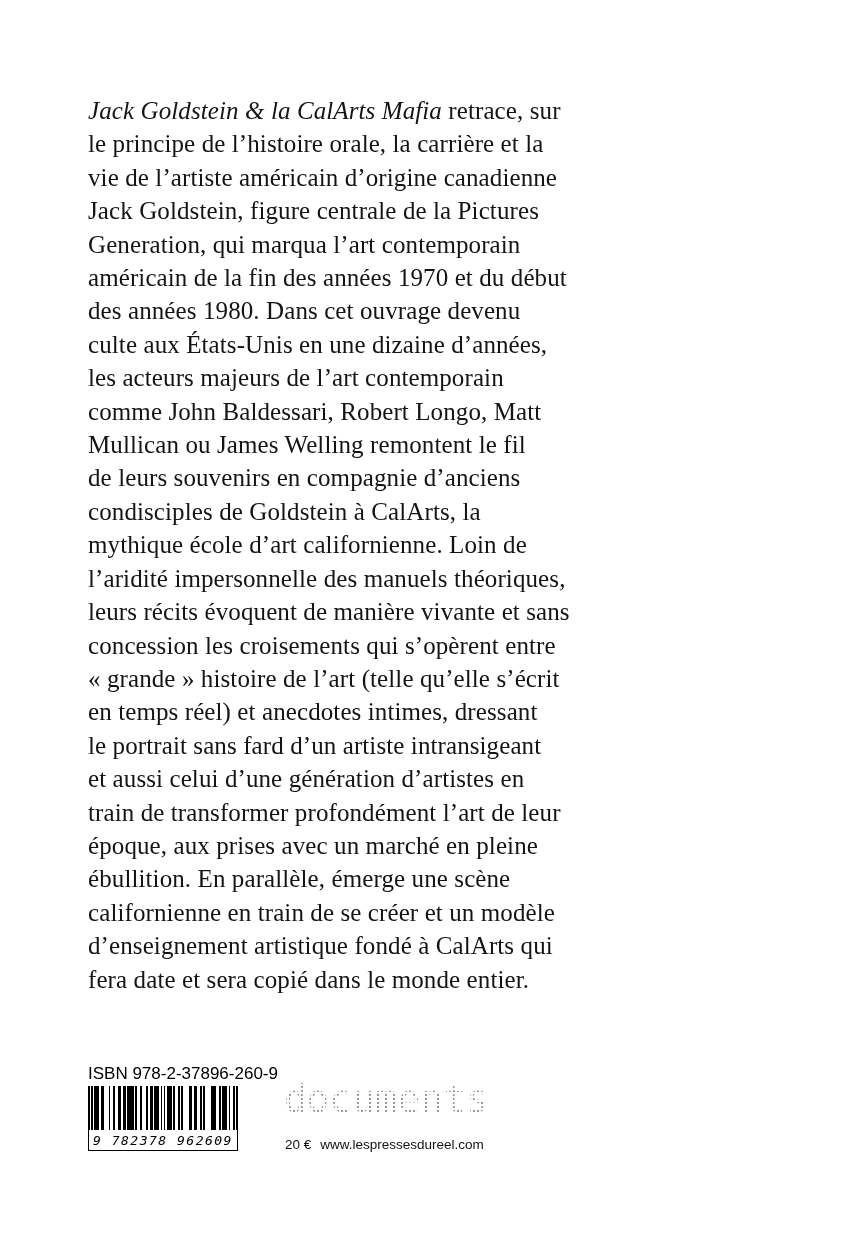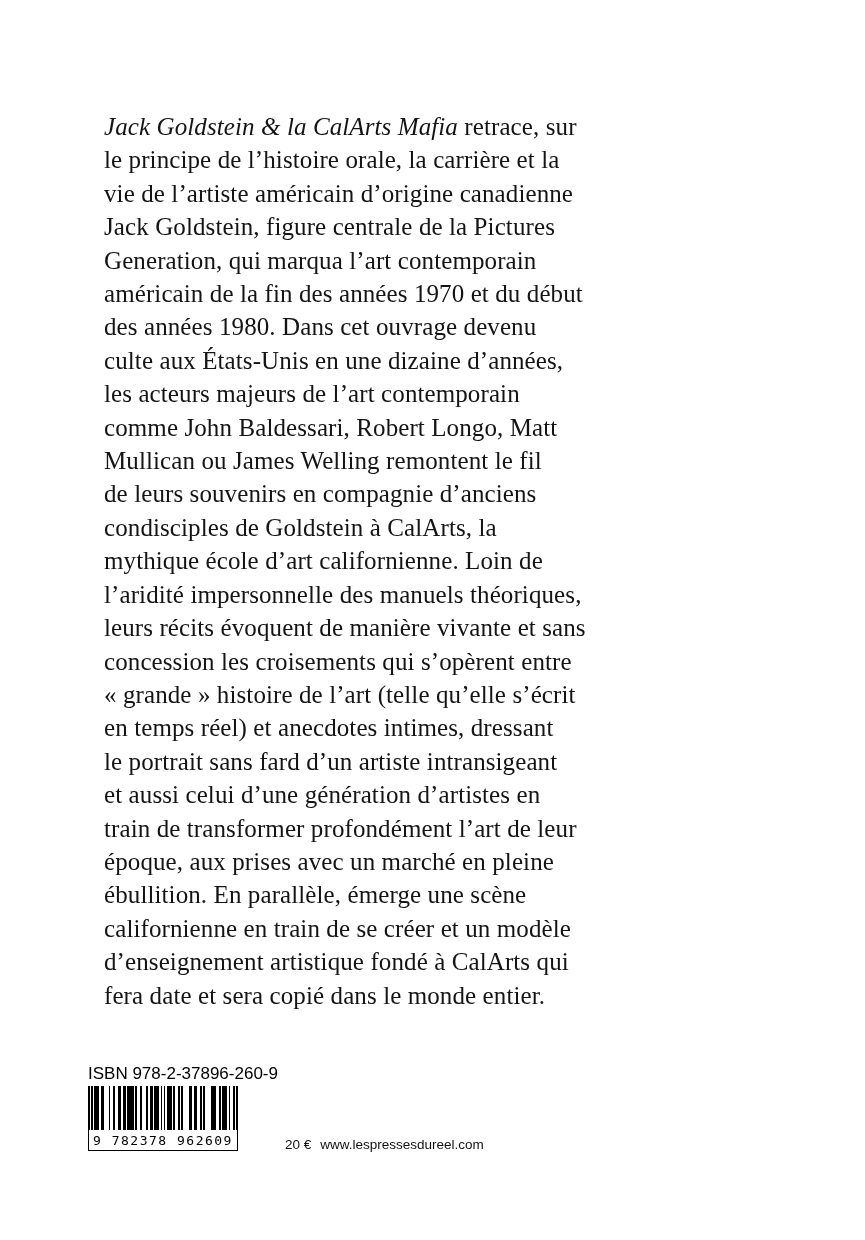--- a/index.html
+++ b/index.html
@@ -13,21 +13,21 @@
     height: 1240px;
     background: #ffffff;
     overflow: hidden;
     font-family: "Liberation Serif", serif;
   }
   .blurb {
     position: absolute;
     left: 88px;
     top: 94px;
     width: 640px;
-    margin: 16px;
+    margin: 0;
     font-size: 25px;
     line-height: 33.4px;
     color: #141414;
     letter-spacing: 0.1px;
     white-space: nowrap;
   }
   .blurb em {
     font-style: italic;
   }
   
@@ -54,20 +54,21 @@
     width: 150px;
     border: 1.5px solid #000;
     border-top: none;
     font-family: "DejaVu Sans Mono", monospace;
     font-size: 13px;
     letter-spacing: 1.5px;
     text-align: center;
     padding: 3px 0 2px 0;
     color: #000;
     white-space: nowrap;
+    font-style: italic;
   }
   
   .collection-logo {
     position: absolute;
     left: 284px;
     top: 1081px;
     font-family: "DejaVu Sans Mono", monospace;
     font-size: 37px;
     line-height: 1;
     color: #9b9b9b;
@@ -129,19 +130,20 @@
       <rect x="78" y="0" width="3" height="44" fill="#000"></rect>
       <rect x="83" y="0" width="1" height="44" fill="#000"></rect>
       <rect x="85" y="0" width="3" height="44" fill="#000"></rect>
       <rect x="89" y="0" width="1" height="44" fill="#000"></rect>
       <rect x="92" y="0" width="1" height="44" fill="#000"></rect>
       <rect x="94" y="0" width="1" height="44" fill="#000"></rect>
     </svg>
     <div class="barcode-number">9 782378 962609</div>
   </div>
 
+  <div class="collection-logo">documents</div>
 
   <div class="price-row">
     <span>20 €</span>
     <span>www.lespressesdureel.com</span>
   </div>
 
 </div>
 
 </body></html>

